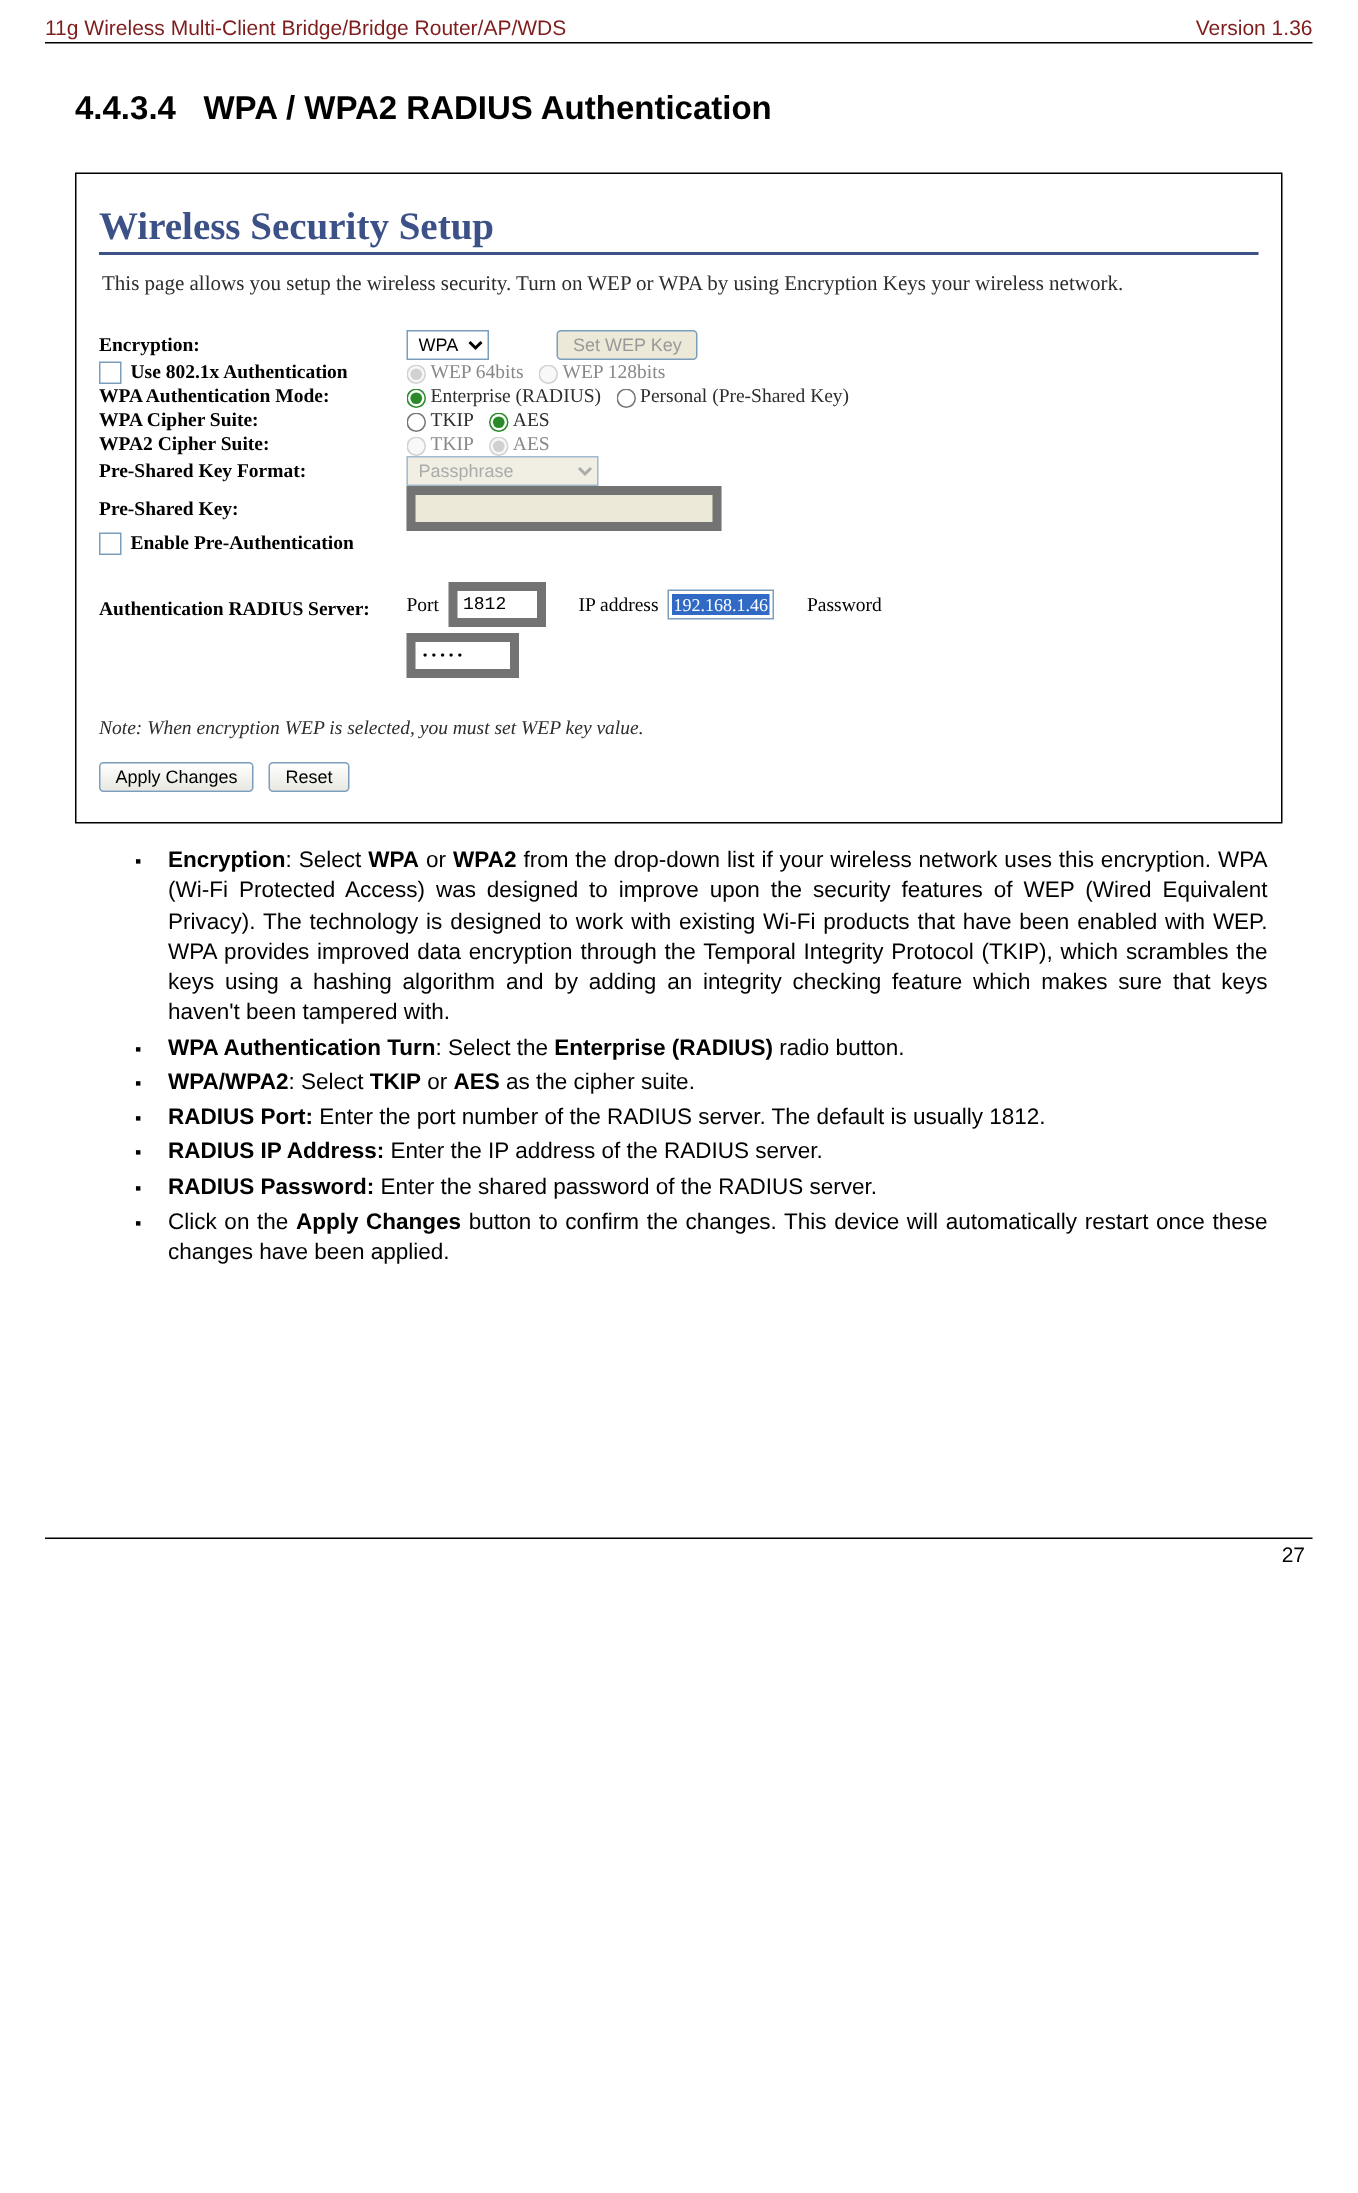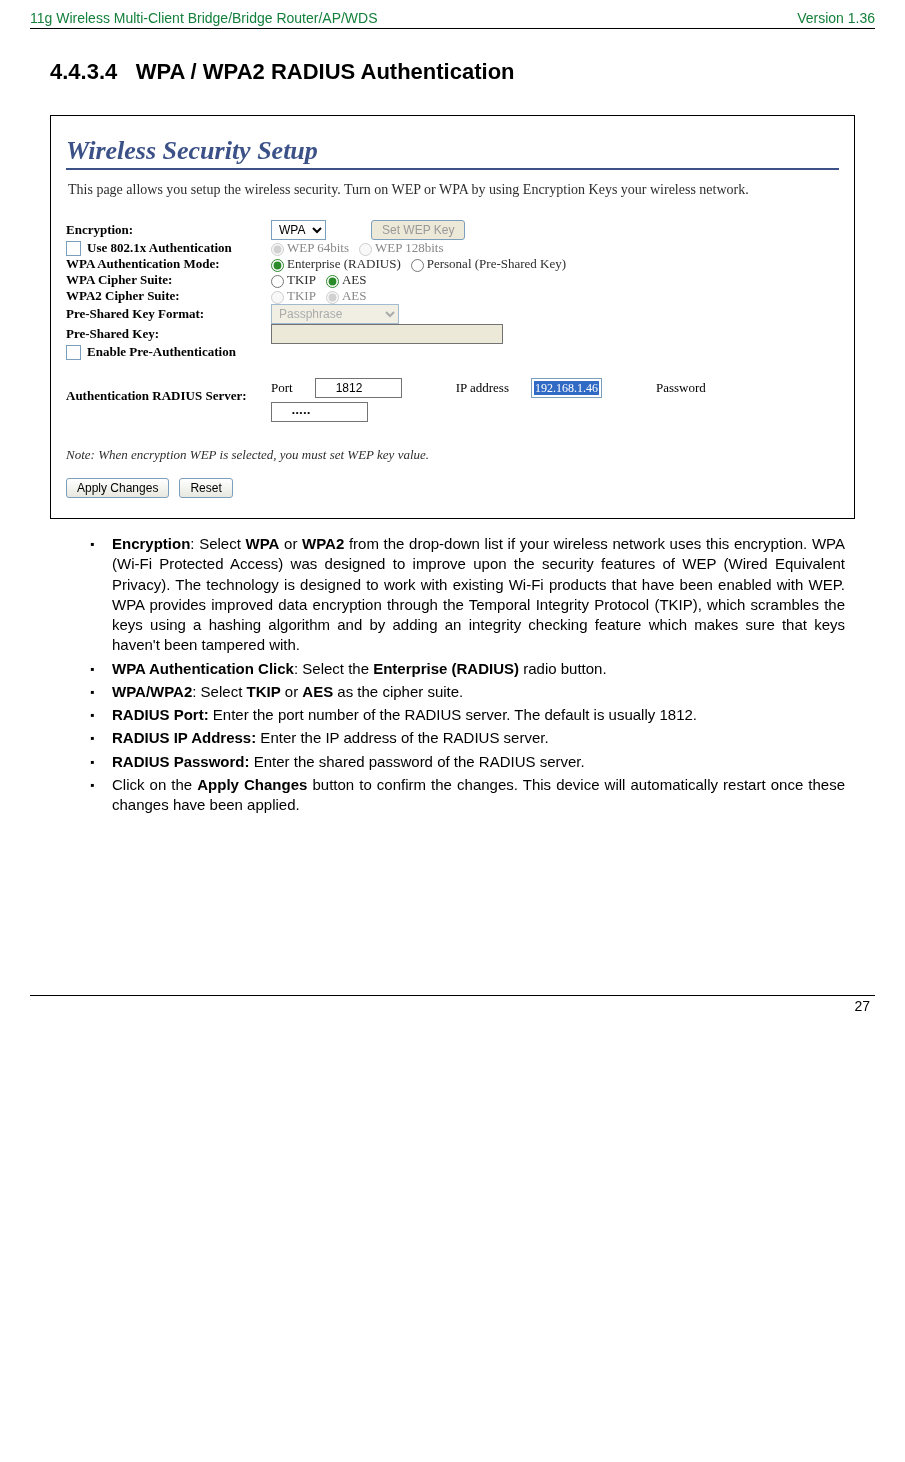--- a/index.html
+++ b/index.html
@@ -11,41 +11,40 @@
       font-size: 15px;
       color: #000;
     }
     .page {
       padding: 10px 30px 30px 30px;
     }
     .header-line {
       display: flex;
       justify-content: space-between;
       font-size: 14px;
-      color: #15803d;
+      color: #7f1d1d;
       border-bottom: 1px solid #000;
       padding-bottom: 2px;
       margin-bottom: 30px;
       text-align: center;
     }
     h2.section-heading {
       font-size: 22px;
       font-weight: bold;
       margin: 20px 0 30px 20px;
     }
     .screenshot-box {
       border: 1px solid #000;
       margin: 0 20px 15px 20px;
       padding: 15px 15px 20px 15px;
       background: #fff;
       font-family: "Times New Roman", Times, serif;
     }
     .wss-title {
       font-family: "Times New Roman", Times, serif;
-      font-style: italic;
       font-weight: bold;
       font-size: 26px;
       color: #3b5187;
       margin: 5px 0 2px 0;
     }
     .wss-underline {
       height: 2px;
       background: #3b5187;
       margin-bottom: 12px;
     }
@@ -79,25 +78,26 @@
       border: 1px solid #7b9ebd;
       font-size: 12px;
       padding: 1px 3px;
       height: 20px;
     }
     select.win.disabled {
       background: #ece9d8;
       color: #888;
     }
     input.win-text {
-      border: 1px solid #737373;
+      border: 6px solid #737373;
       background: #fff;
       font-size: 12px;
       height: 18px;
-      padding: 0 20px;
+      padding: 0 4px;
+      font-family: Liberation Mono, monospace;
     }
     input.win-text.disabled {
       background: #ece9d8;
     }
     .win-btn {
       border: 1px solid #7b9ebd;
       background: linear-gradient(#fff, #e8e8e0);
       border-radius: 3px;
       font-size: 12px;
       padding: 2px 10px;
@@ -280,21 +280,21 @@
     <div class="form-row">
       <span class="form-label" style="display:flex;align-items:center;gap:6px;width:auto;font-family:Liberation Serif, serif;">
         <span class="checkbox-box"></span>
         <span>Enable Pre-Authentication</span>
       </span>
     </div>
 
     <div class="form-row" style="margin-top:18px;align-items:flex-start;">
       <span class="form-label" style="padding-top:10px;">Authentication RADIUS Server:</span>
       <div class="form-content" style="flex-direction:column;align-items:flex-start;gap:4px;">
-        <div style="display:flex;align-items:center;gap:22px;">
+        <div style="display:flex;align-items:center;gap:6px;">
           <span>Port</span>
           <input type="text" class="win-text" style="width: 45px;" value="1812">
           <span style="width:10px;"></span>
           <span>IP address</span>
           <span style="border:1px solid #7b9ebd;display:inline-block;height:18px;padding:0 2px;line-height:18px;font-size:12px;">
             <span class="highlight-ip">192.168.1.46</span>
           </span>
           <span style="width:10px;"></span>
           <span>Password</span>
         </div>
@@ -308,21 +308,21 @@
       <button class="win-btn">Apply Changes</button>
       <button class="win-btn">Reset</button>
     </div>
   </div>
 
   <ul class="bullets">
     <li>
       <b>Encryption</b><span>: Select </span><b>WPA</b><span> or </span><b>WPA2</b><span> from the drop-down list if your wireless network uses this encryption. WPA (Wi-Fi Protected Access) was designed to improve upon the security features of WEP (Wired Equivalent Privacy). The technology is designed to work with existing Wi-Fi products that have been enabled with WEP. WPA provides improved data encryption through the Temporal Integrity Protocol (TKIP), which scrambles the keys using a hashing algorithm and by adding an integrity checking feature which makes sure that keys haven't been tampered with.</span>
     </li>
     <li>
-      <b>WPA Authentication Click</b><span>: Select the </span><b>Enterprise (RADIUS)</b><span> radio button.</span>
+      <b>WPA Authentication Turn</b><span>: Select the </span><b>Enterprise (RADIUS)</b><span> radio button.</span>
     </li>
     <li>
       <b>WPA/WPA2</b><span>: Select </span><b>TKIP</b><span> or </span><b>AES</b><span> as the cipher suite.</span>
     </li>
     <li>
       <b>RADIUS Port:</b><span> Enter the port number of the RADIUS server. The default is usually 1812.</span>
     </li>
     <li>
       <b>RADIUS IP Address:</b><span> Enter the IP address of the RADIUS server.</span>
     </li>

